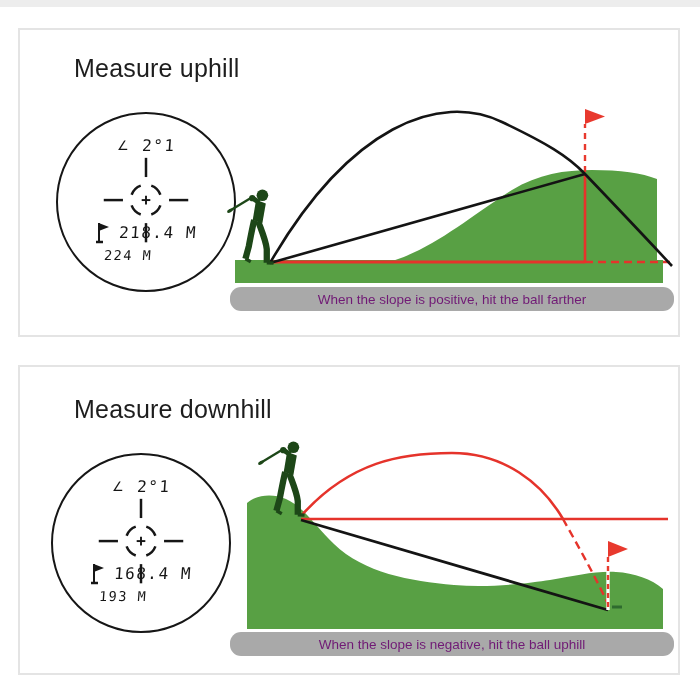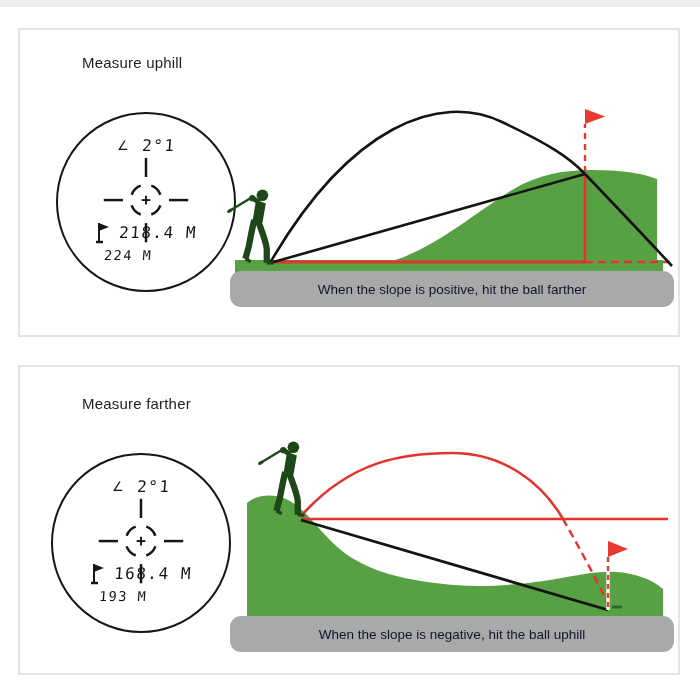--- a/index.html
+++ b/index.html
@@ -2,21 +2,21 @@
 <html><head>
 <meta charset="utf-8">
 <style>
   html,body{margin:0;padding:0;background:#fff;}
   .canvas{position:relative;width:700px;height:700px;background:#ffffff;overflow:hidden;
           font-family:"Liberation Sans",sans-serif;}
   .top-band{position:absolute;left:0;top:0;width:700px;height:7px;background:#ededed;}
   .panel{position:absolute;left:18px;width:658px;background:#ffffff;border:2px solid #e4e4e4;}
   .panel-uphill{top:28px;height:305px;}
   .panel-downhill{top:365px;height:306px;}
-  .panel-title{position:absolute;left:62px;top:24px;margin:0;font-size:15px;font-weight:400;
+  .panel-title{position:absolute;left:54px;top:24px;margin:0;font-size:25px;font-weight:400;
                color:#1d1d1d;letter-spacing:.2px;}
   .panel-downhill .panel-title{top:28px;}
 
   
   .viewfinder{position:absolute;width:176px;height:176px;border:2.5px solid #161616;
               border-radius:50%;background:#fff;}
   .vf-a{left:36px;top:82px;}
   .vf-b{left:31px;top:86px;}
   .vf-angle-row{position:absolute;top:24px;left:0;right:0;display:flex;justify-content:center;
                 align-items:flex-end;gap:13px;color:#161616;}
@@ -28,23 +28,23 @@
               transform:translate(-50%,-52%);}
   .vf-dist1{position:absolute;top:108px;left:0;right:0;display:flex;justify-content:center;
             align-items:center;gap:9px;}
   .vf-dist1 .seg{font-size:16px;line-height:18px;}
   .vf-dist2{position:absolute;top:134px;left:46px;font-size:13.5px;line-height:14px;}
 
   
   .scene{position:absolute;left:0;top:0;width:100%;height:100%;}
 
   
-  .caption{position:absolute;left:210px;width:444px;height:36px;border-radius:11px;
-           background:#a9a9a9;color:#0f172a;font-size:13.5px;display:flex;align-items:center;
-           justify-content:center;white-space:nowrap;}
+  .caption{position:absolute;left:210px;width:444px;height:24px;border-radius:11px;
+           background:#a9a9a9;color:#701a75;font-size:13.5px;display:flex;align-items:center;
+           justify-content:center;white-space:nowrap;margin-top:16px;}
   .cap-a{top:241px;}
   .cap-b{top:249px;}
 </style>
 </head>
 <body>
 
 <div class="canvas">
   <div class="top-band"></div>
 
   <section class="panel panel-uphill">
@@ -111,21 +111,21 @@
           <path d="M28,33 C25.5,44 24,52 22.5,60 L19,73" stroke-width="6.5" fill="none"></path>
           <path d="M19,73 L24.5,76" stroke-width="3.5" fill="none"></path>
         </g>
       </g>
     </svg>
 
     <div class="caption cap-a">When the slope is positive, hit the ball farther</div>
   </section>
 
   <section class="panel panel-downhill">
-    <h2 class="panel-title">Measure farther</h2>
+    <h2 class="panel-title">Measure downhill</h2>
 
     <div class="viewfinder vf-b">
       <div class="vf-angle-row">
         <span class="vf-angle-icon">∠</span>
         <span class="seg vf-angle-value">2°1</span>
       </div>
       <svg class="vf-reticle" viewBox="0 0 100 100">
         <g stroke="#161616" stroke-width="2.6" fill="none">
           <line x1="50" y1="6" x2="50" y2="26"></line>
           <line x1="50" y1="74" x2="50" y2="94"></line>

